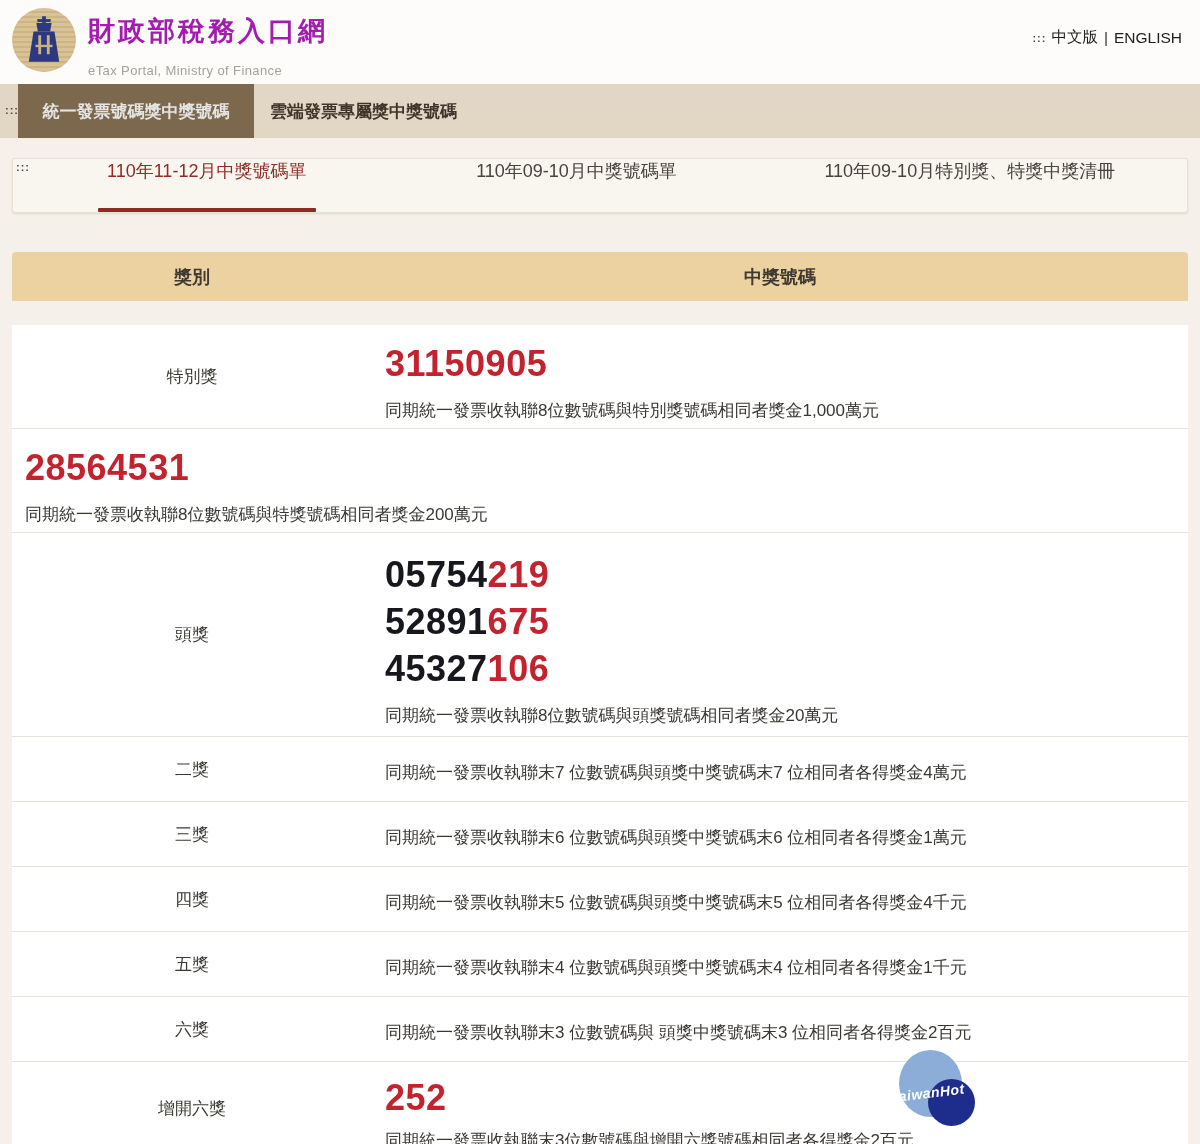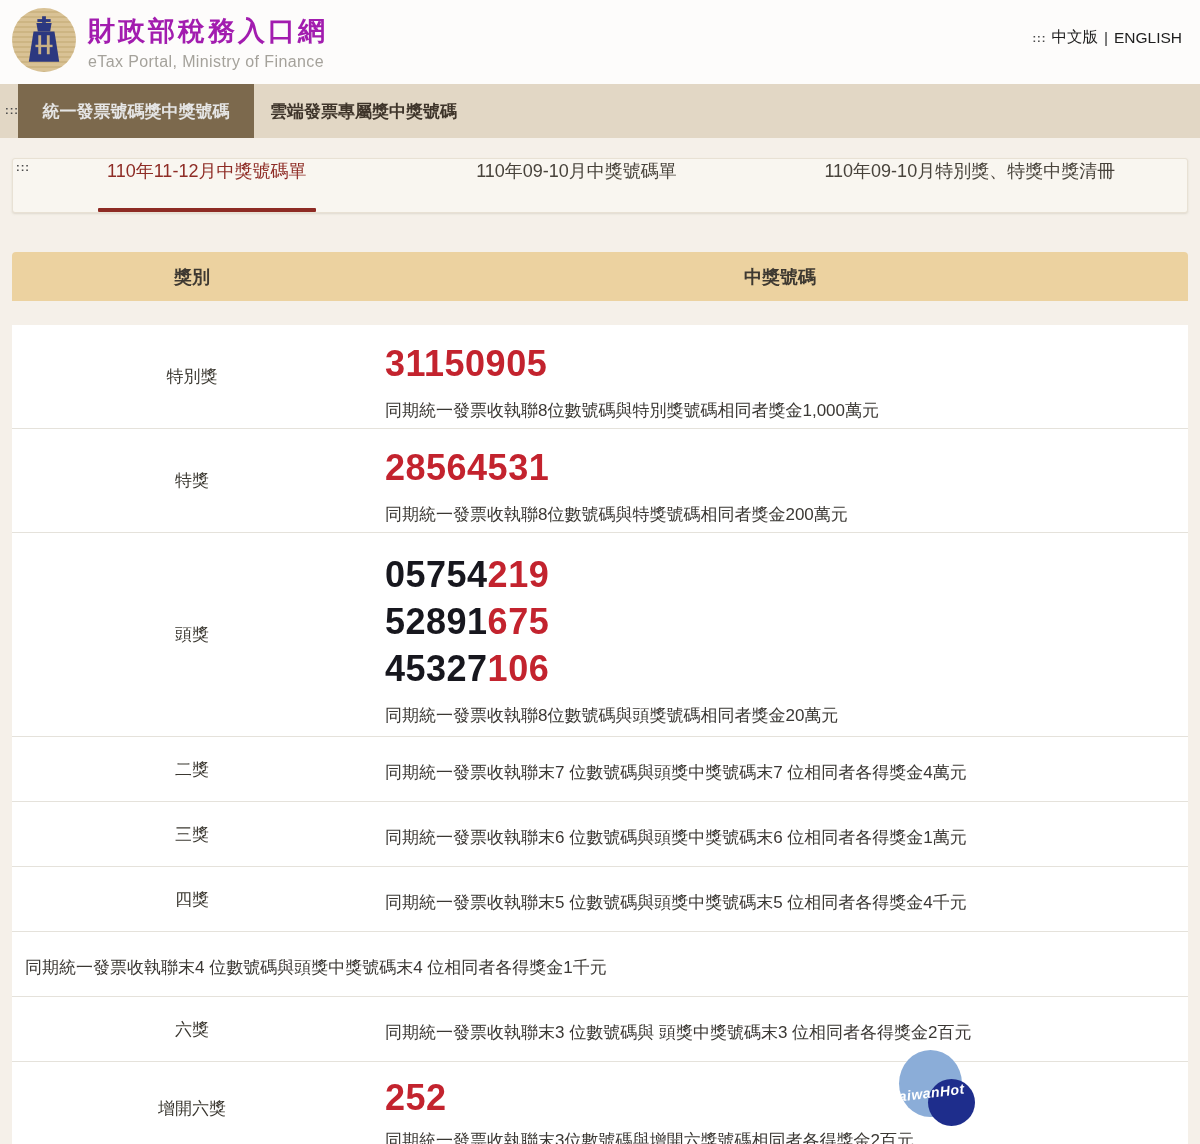--- a/index.html
+++ b/index.html
@@ -16,21 +16,21 @@
   .site-header { height:84px; background:#fdfcfb; position:relative; }
   .logo-circle {
     position:absolute; left:12px; top:8px; width:64px; height:64px;
     border-radius:50%;
     background:repeating-linear-gradient(#d9c295 0 3px,#cdb583 3px 5px);
     display:flex; align-items:center; justify-content:center;
     overflow:hidden;
   }
   .title-block { position:absolute; left:88px; top:13px; }
   .site-title { font-size:27px; font-weight:bold; color:#a21caf; letter-spacing:3px; }
-  .site-subtitle { font-size:16px; color:#a5a29b; margin-top:4px; letter-spacing:0.4px; }
+  .site-subtitle { font-size:13px; color:#a5a29b; margin-top:14px; letter-spacing:0.4px; }
   .lang-area {
     position:absolute; right:18px; top:27px;
     display:flex; align-items:center; gap:5px;
     font-size:15.5px; color:#1e1e1e;
   }
   .accesskey-marker { font-size:11px; color:#4a4a4a; letter-spacing:1px; font-weight:bold; }
   .lang-link { cursor:pointer; }
   .lang-divider { color:#333; padding:0 1px; }
 
   
@@ -168,21 +168,20 @@
 
     <div class="trow row-lg">
       <div class="td-label">特別獎</div>
       <div class="td-content">
         <div class="num-line"><span class="num-black"></span><span class="num-red">31150905</span></div>
         <div class="desc">同期統一發票收執聯8位數號碼與特別獎號碼相同者獎金1,000萬元</div>
       </div>
     </div>
 
     <div class="trow row-lg">
-      <div class="td-label">特獎</div>
       <div class="td-content">
         <div class="num-line"><span class="num-black"></span><span class="num-red">28564531</span></div>
         <div class="desc">同期統一發票收執聯8位數號碼與特獎號碼相同者獎金200萬元</div>
       </div>
     </div>
 
     <div class="trow row-xl">
       <div class="td-label">頭獎</div>
       <div class="td-content">
         <div>
@@ -209,20 +208,21 @@
     </div>
 
     <div class="trow row-sm">
       <div class="td-label">四獎</div>
       <div class="td-content">
         <div class="desc">同期統一發票收執聯末5 位數號碼與頭獎中獎號碼末5 位相同者各得獎金4千元</div>
       </div>
     </div>
 
     <div class="trow row-sm">
+      <div class="td-label">五獎</div>
       <div class="td-content">
         <div class="desc">同期統一發票收執聯末4 位數號碼與頭獎中獎號碼末4 位相同者各得獎金1千元</div>
       </div>
     </div>
 
     <div class="trow row-sm">
       <div class="td-label">六獎</div>
       <div class="td-content">
         <div class="desc">同期統一發票收執聯末3 位數號碼與 頭獎中獎號碼末3 位相同者各得獎金2百元</div>
       </div>

